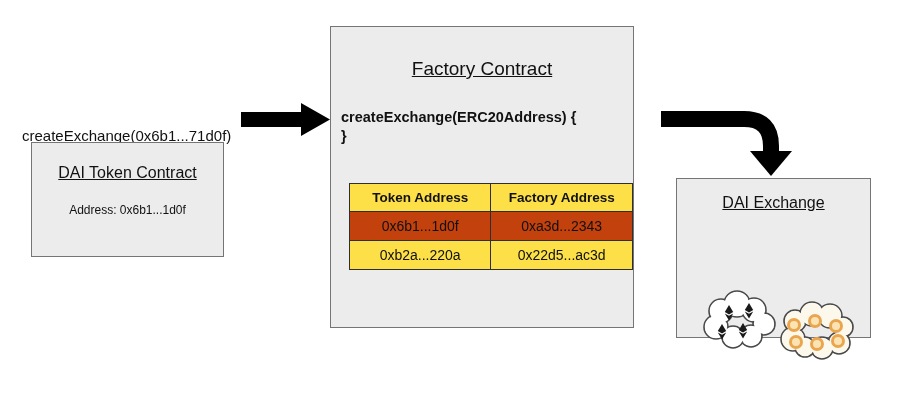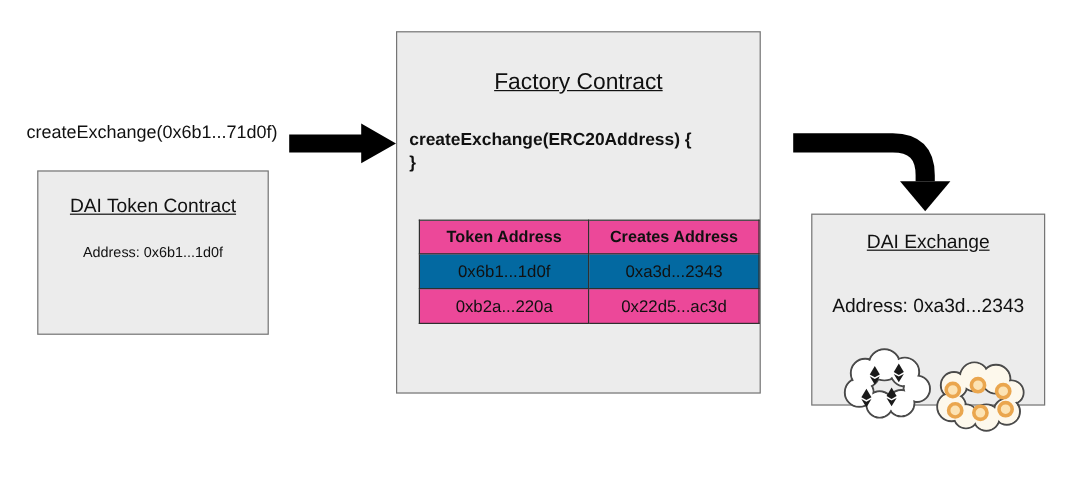--- a/index.html
+++ b/index.html
@@ -1,36 +1,36 @@
 <!DOCTYPE html>
 <html><head>
 <meta charset="utf-8">
 <style>
   html,body{margin:0;padding:0;background:#ffffff;}
   .canvas{
     position:relative;width:900px;height:405px;background:#ffffff;overflow:hidden;
     font-family:"Liberation Sans", sans-serif;color:#111;
   }
   .box{position:absolute;background:#ececec;border:1px solid #757575;box-sizing:border-box;text-align:center;}
-  .call-label{position:absolute;left:22px;top:102px;width:216px;font-size:15px;white-space:nowrap;}
-  .dai-token-box{left:31px;top:142px;width:193px;height:137px;}
+  .call-label{position:absolute;left:22px;top:127px;width:216px;font-size:15px;white-space:nowrap;}
+  .dai-token-box{left:31px;top:142px;width:193px;height:115px;}
   .box-title{font-size:16px;text-decoration:underline;}
   .dai-token-box .box-title{margin-top:21px;}
   .dai-token-box .box-address{margin-top:21px;font-size:12px;}
   .factory-box{left:330px;top:26px;width:304px;height:302px;text-align:left;}
   .factory-title{font-size:19px;text-decoration:underline;text-align:center;margin-top:31px;}
   .code{position:absolute;left:10px;top:81px;font-size:14.5px;line-height:19px;white-space:nowrap;font-weight:bold;}
   .code .indent{padding-left:17px;}
   .addr-table{position:absolute;left:18px;top:156px;border-collapse:collapse;table-layout:fixed;}
   .addr-table th,.addr-table td{
-    border:1px solid #2f2f2f;text-align:center;padding:0;box-sizing:border-box;background:#ec4899;
+    border:1px solid #2f2f2f;text-align:center;padding:0;box-sizing:border-box;background:#fde047;
   }
   .addr-table th{width:144px;height:28px;font-size:13.5px;font-weight:bold;}
   .addr-table td{height:29px;font-size:14px;}
-  .addr-table tr.highlight td{background:#0369a1;}
+  .addr-table tr.highlight td{background:#c2410c;}
   .exchange-box{left:676px;top:178px;width:195px;height:160px;}
   .exchange-box .box-title{margin-top:14px;line-height:20px;}
   .exchange-box .box-address{margin-top:34px;font-size:16px;}
   .overlay{position:absolute;left:0;top:0;width:900px;height:405px;pointer-events:none;}
 </style>
 </head>
 <body>
 
 <div class="canvas">
 
@@ -44,41 +44,40 @@
   <div class="box factory-box">
     <div class="factory-title">Factory Contract</div>
     <div class="code">
       <div>createExchange(ERC20Address) {</div>
       <div>}</div>
     </div>
     <table class="addr-table">
       <thead>
         <tr>
           <th>Token Address</th>
-          <th>Creates Address</th>
+          <th>Factory Address</th>
         </tr>
       </thead>
       <tbody>
         <tr class="highlight">
           <td>0x6b1...1d0f</td>
           <td>0xa3d...2343</td>
         </tr>
         <tr>
           <td>0xb2a...220a</td>
           <td>0x22d5...ac3d</td>
         </tr>
       </tbody>
     </table>
   </div>
 
   <div class="box exchange-box">
     <div class="box-title">
       <div>DAI Exchange</div>
     </div>
-    <div class="box-address">Address: 0xa3d...2343</div>
   </div>
 
   <svg class="overlay" viewBox="0 0 900 405">
 
     <polygon fill="#000000" points="241,112 301,112 301,103 330,119.5 301,136 301,127 241,127"></polygon>
 
     <g>
       <path d="M 661 119 H 744 Q 771 119 771 146 V 151" stroke="#000000" stroke-width="16" fill="none"></path>
       <polygon fill="#000000" points="750,151 792,151 771,176"></polygon>
     </g>

